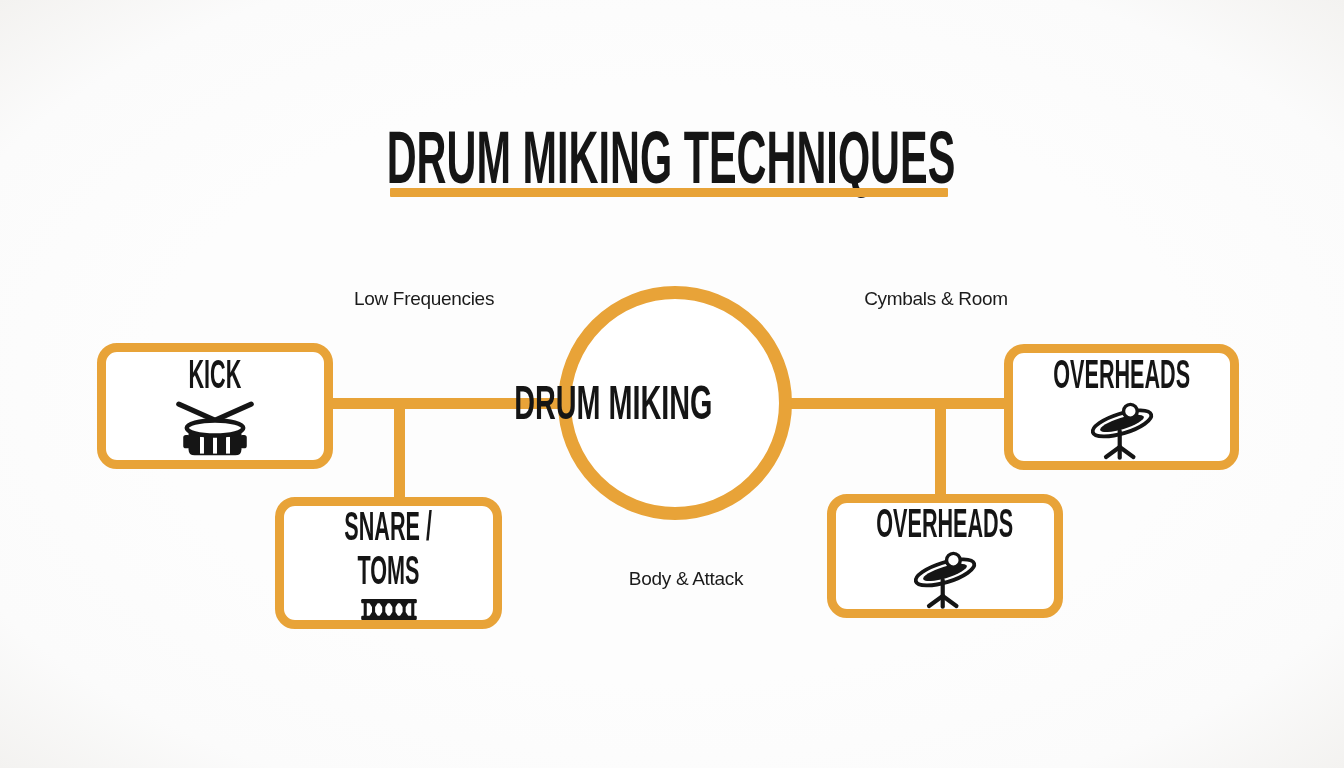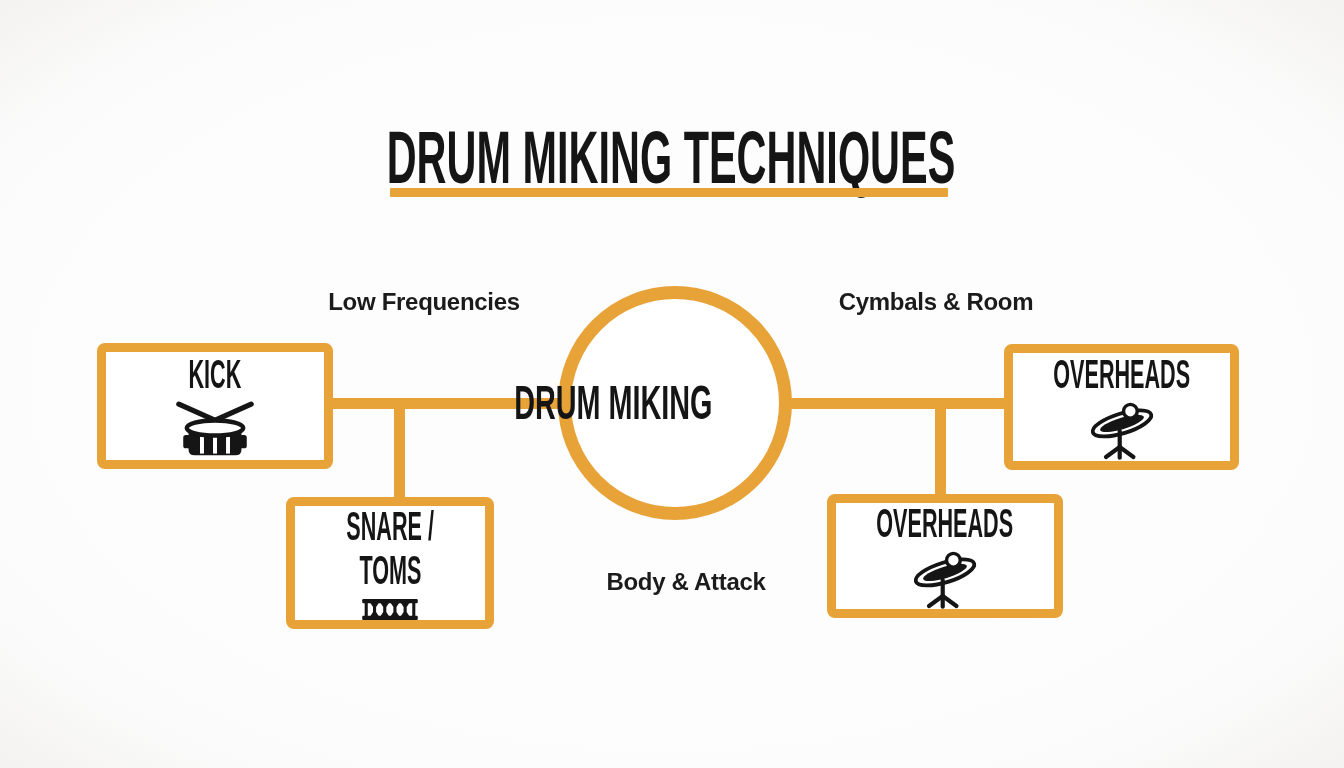--- a/index.html
+++ b/index.html
@@ -63,28 +63,28 @@
   .hub-label {
     font-size: 48px;
     transform: scaleX(0.60);
     transform-origin: center center;
   }
   
   .node {
     position: absolute;
     background: #fff;
     border: 9px solid var(--accent);
-    border-radius: 8px;
+    border-radius: 20px;
     display: flex;
     flex-direction: column;
     align-items: center;
     justify-content: center;
   }
   .node-kick   { left: 97px;  top: 343px; width: 236px; height: 126px; }
-  .node-snare  { left: 286px; top: 497px; width: 208px; height: 132px; }
+  .node-snare  { left: 275px; top: 497px; width: 227px; height: 132px; }
   .node-oh-top { left: 1004px; top: 344px; width: 235px; height: 126px; }
   .node-oh-bot { left: 827px; top: 494px; width: 236px; height: 124px; }
   .node-label {
     font-size: 40px;
     transform: scaleX(0.54);
     transform-origin: center center;
   }
   .node-label + .node-label { margin-top: 4px; }
   .icon { color: var(--ink); display: block; }
   .icon.drum-kick   { width: 92px; height: 60px; margin-top: 4px; }
@@ -92,22 +92,22 @@
   .icon.cymbal      { width: 86px; height: 64px; margin-top: 2px; }
   
   .connector { position: absolute; background: var(--accent); }
   .conn-h-left  { left: 330px; top: 398px; width: 230px; height: 11px; }
   .conn-v-left  { left: 394px; top: 402px; width: 11px;  height: 98px; }
   .conn-h-right { left: 788px; top: 398px; width: 218px; height: 11px; }
   .conn-v-right { left: 935px; top: 402px; width: 11px;  height: 95px; }
   
   .annotation {
     position: absolute;
-    font-weight: bold;
-    font-size: 24px;
+    font-weight: normal;
+    font-size: 19px;
     color: #1b1b1b;
     letter-spacing: -0.3px;
     white-space: nowrap;
     transform: translateX(-50%);
   }
   .anno-low     { left: 424px; top: 288px; }
   .anno-cymbals { left: 936px; top: 288px; }
   .anno-body    { left: 686px; top: 568px; }
 </style>
 </head>

